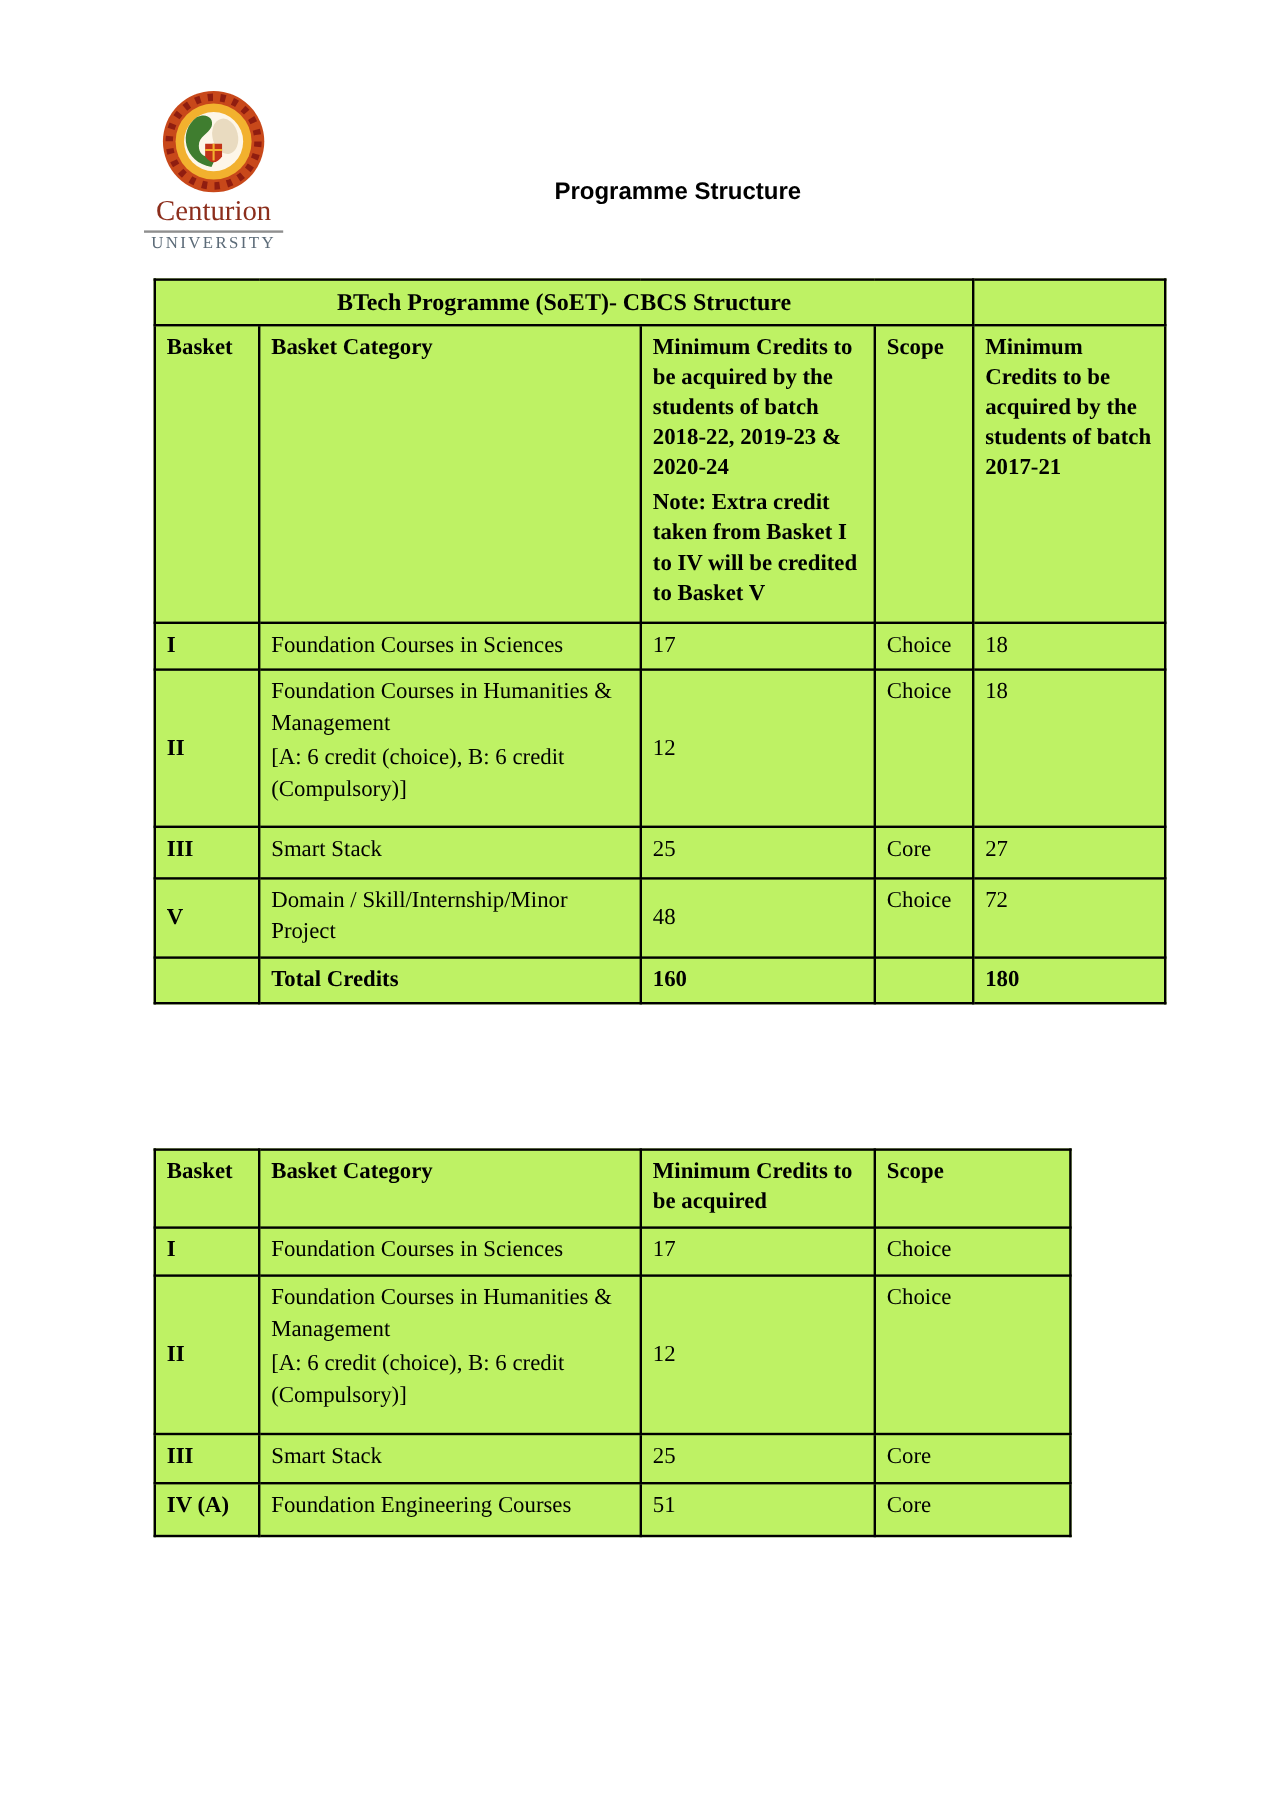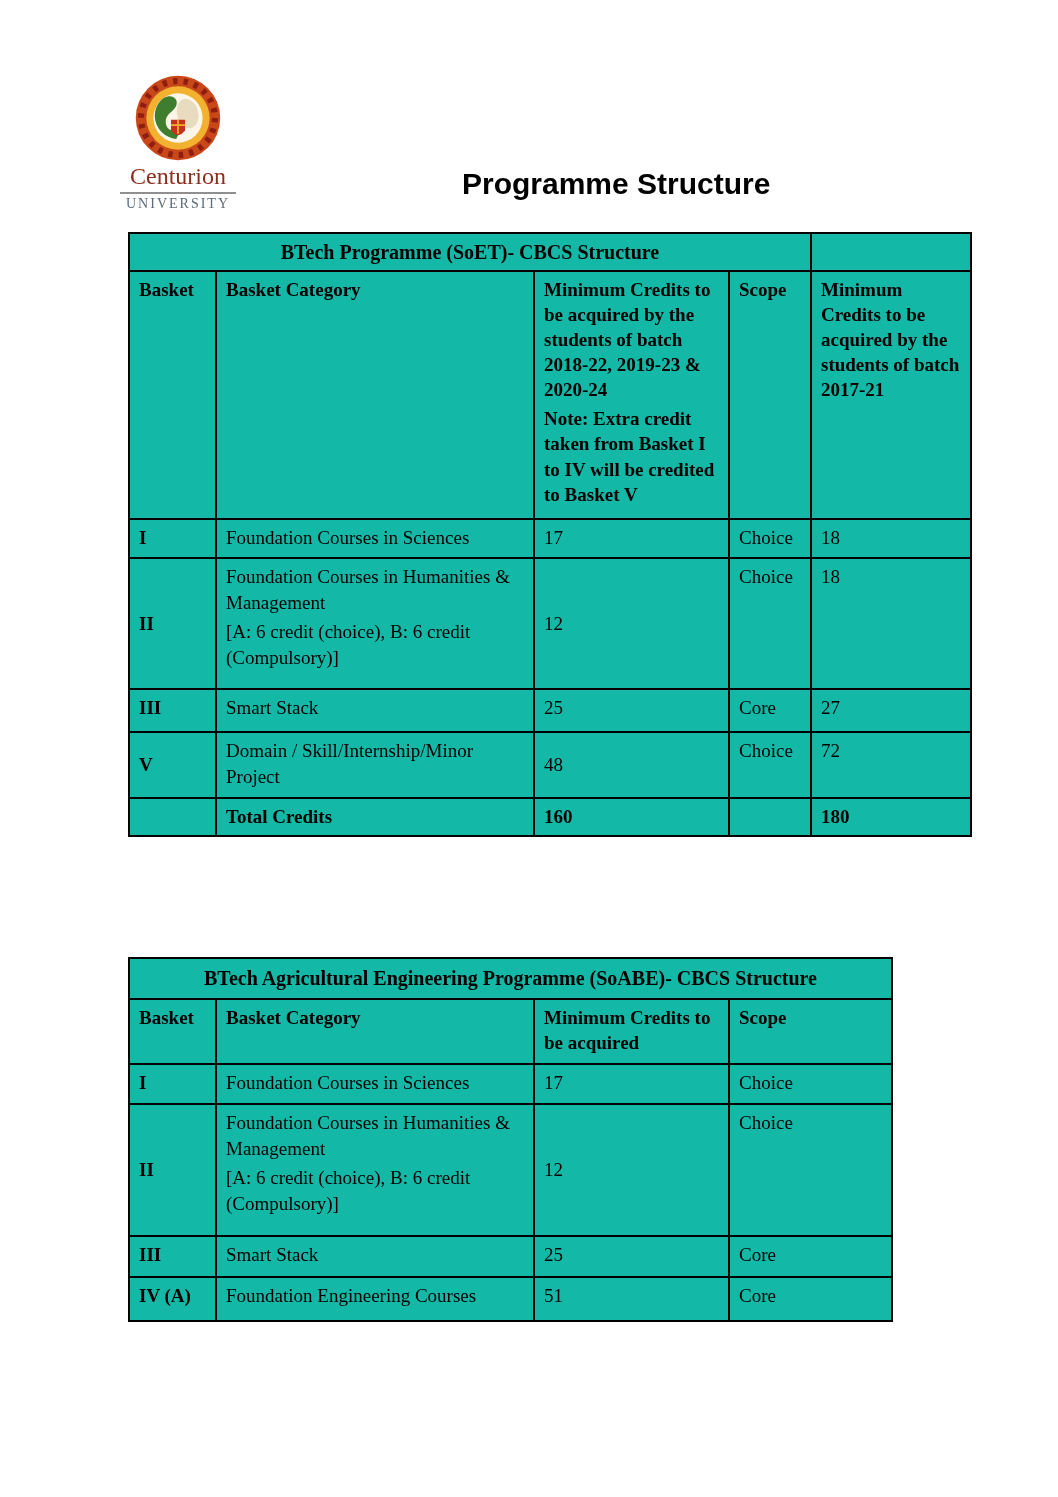--- a/index.html
+++ b/index.html
@@ -15,27 +15,27 @@
   .logo-name{
     font-size:24px;line-height:1.05;color:#8c2e1c;
     border-bottom:2px solid #8f8f8f;padding-bottom:3px;margin:0 4px;
   }
   .logo-sub{
     font-size:14px;letter-spacing:2px;color:#5c6b78;margin-top:2px;
   }
 
   
   .page-title{
-    position:absolute;left:462px;top:167px;margin:0;
+    position:absolute;left:462px;top:149px;margin:0;
     font-family:"Liberation Sans","DejaVu Sans",sans-serif;
-    font-size:30px;font-weight:bold;color:#000;
+    font-size:20px;font-weight:bold;color:#000;
   }
 
   
-  table{border-collapse:collapse;position:absolute;table-layout:fixed;background:#14b8a6;}
+  table{border-collapse:collapse;position:absolute;table-layout:fixed;background:#bef264;}
   td,th{
     border:2px solid #000;
     padding:5px 9px;
     font-size:19px;line-height:1.35;
     vertical-align:top;text-align:left;font-weight:normal;
     overflow:hidden;
   }
   th{font-weight:bold;line-height:1.32;}
   .tbl-title{
     text-align:center;font-weight:bold;vertical-align:middle;
@@ -167,23 +167,20 @@
   </table>
 
   <table class="t2">
     <colgroup>
       <col style="width:87px">
         <col style="width:318px">
         <col style="width:195px">
       <col style="width:163px">
     </colgroup>
     <tbody>
-      <tr class="r-title">
-        <td class="tbl-title" colspan="4">BTech Agricultural Engineering Programme (SoABE)- CBCS Structure</td>
-      </tr>
       <tr class="r-head">
         <th>Basket</th>
         <th>Basket Category</th>
         <th>Minimum Credits to be acquired</th>
         <th>Scope</th>
       </tr>
 
       <tr class="r1">
         <td class="bold">I</td>
         <td>

